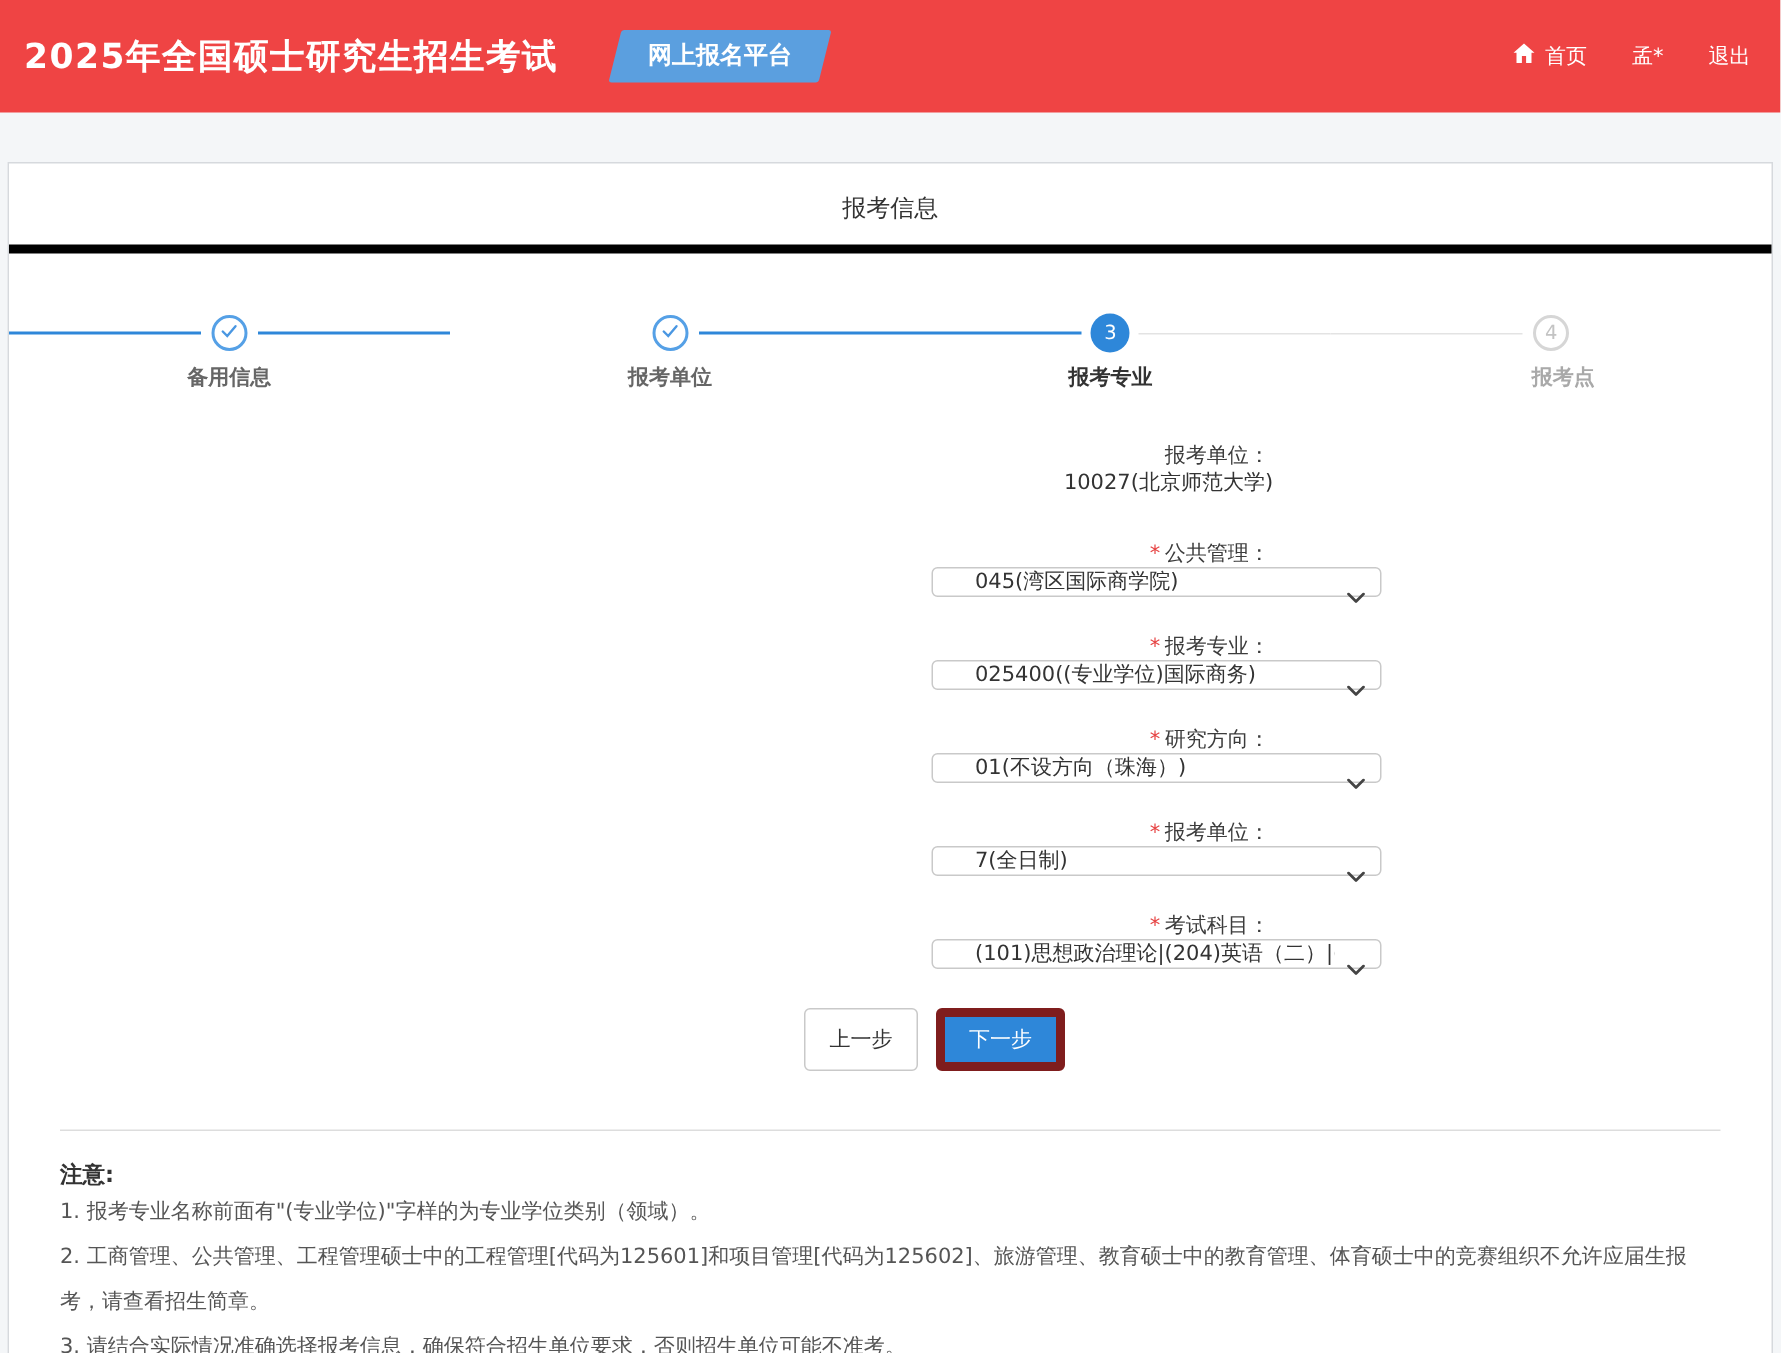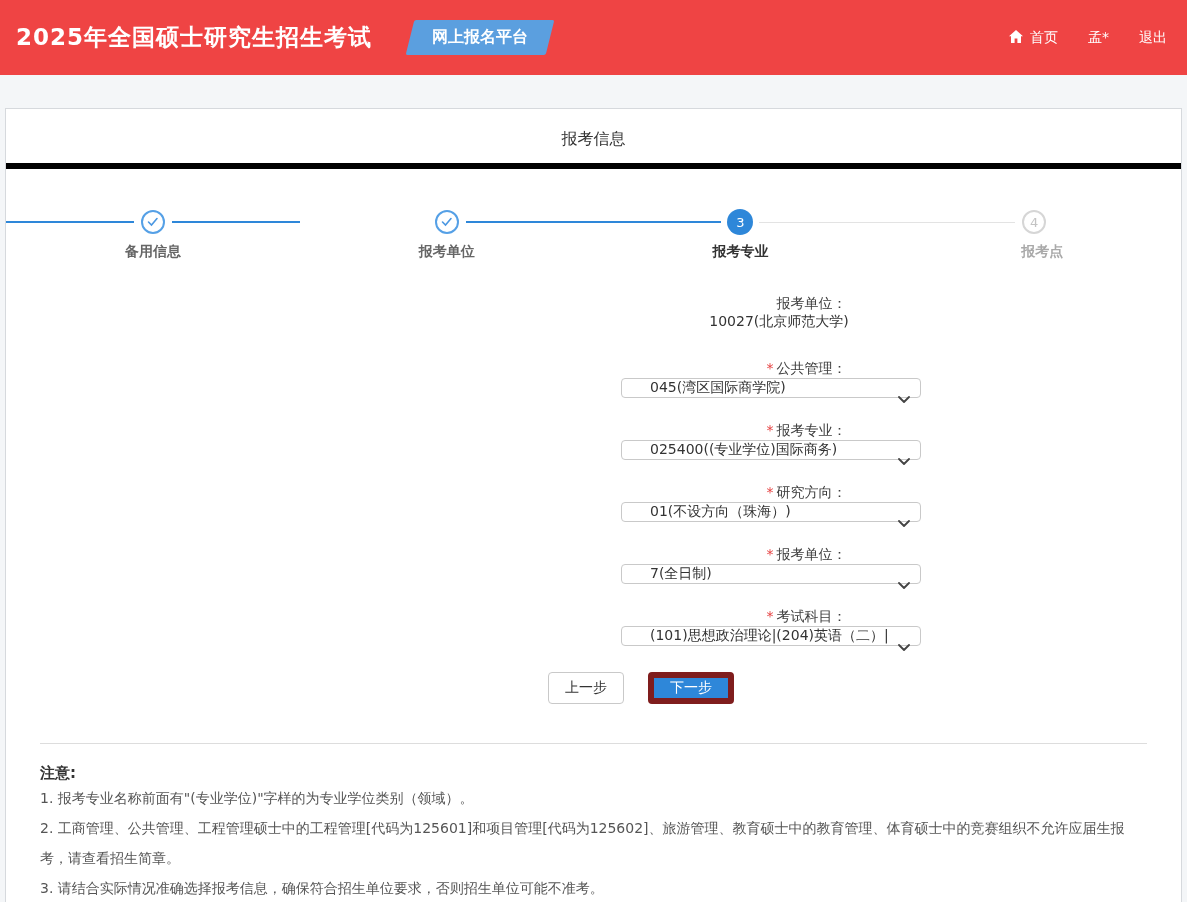--- a/index.html
+++ b/index.html
@@ -57,23 +57,23 @@
   .req { color: #e64242; margin-right: 3px; font-size: 14px; }
   .static-value { font-size: 14px; color: #333; padding-left: 16px; }
   .select { position: relative; width: 300px; height: 33px; border: 1px solid #c9c9c9;
     border-radius: 4px; background: #fff; display: flex; align-items: center;
     padding: 0 30px 0 12px; font-size: 14px; color: #333; cursor: pointer; }
   .select .val { white-space: nowrap; overflow: hidden; margin-left: 16px; }
   .select .chev { position: absolute; right: 10px; top: 12px; }
 
   
   .btn-row { display: flex; gap: 12px; padding-left: 530px; margin-top: 31px; }
-  .btn { height: 32px; min-width: 74px; padding: 0 16px; font-size: 14px;
+  .btn { height: 42px; min-width: 74px; padding: 0 16px; font-size: 14px;
     border-radius: 4px; cursor: pointer;
-    font-family: "DejaVu Sans", "Liberation Sans", sans-serif; margin-left: 12px; }
+    font-family: "DejaVu Sans", "Liberation Sans", sans-serif; }
   .btn.prev { background: #fff; border: 1px solid #c9c9c9; color: #333; }
   .btn.next { background: #2e87d9; border: 6px solid #7f1d1d; color: #fff; }
 
   
   .divider { height: 1px; background: #ddd; margin: 39px 34px 0; }
   .notes { padding: 20px 34px 20px; }
   .notes-heading { font-size: 15px; font-weight: bold; color: #333;
     }
   .note { font-size: 14px; color: #555; line-height: 30px; }
 </style>

